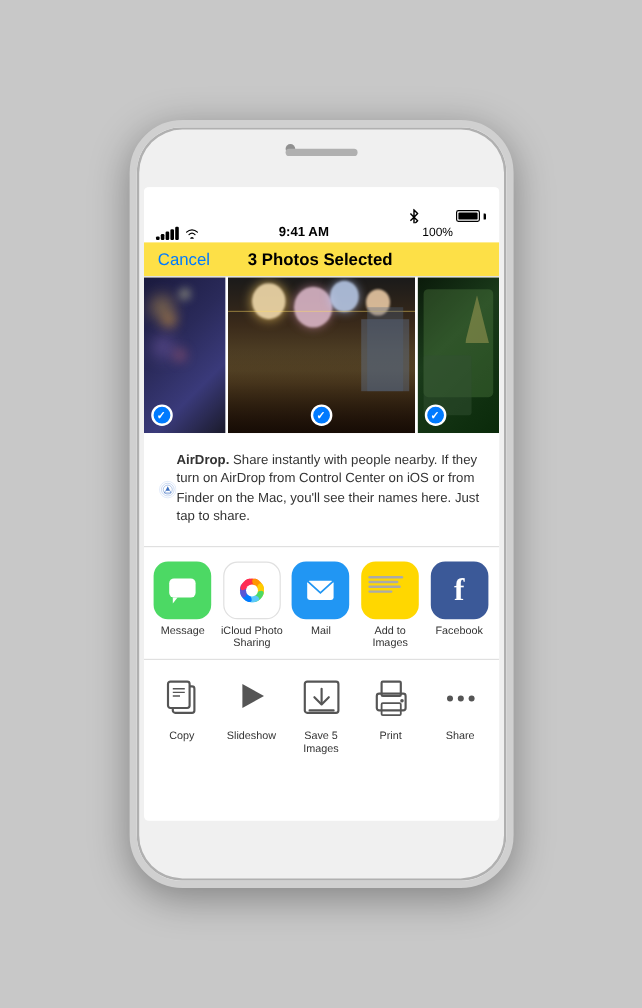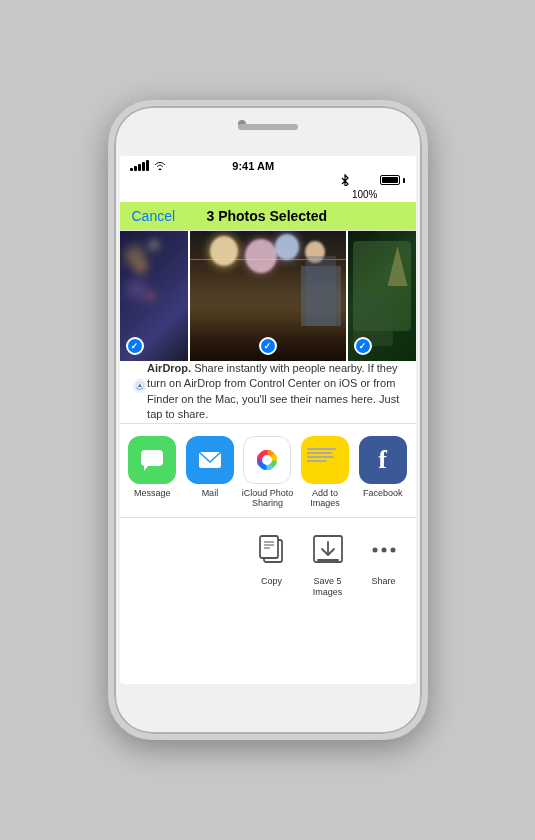--- a/index.html
+++ b/index.html
@@ -58,21 +58,21 @@
       background: #fff;
       border-radius: 4px;
       overflow: hidden;
       display: flex;
       flex-direction: column;
     }
 
     
     .status-bar {
       display: flex;
-      align-items: flex-start;
+      align-items: flex-end;
       justify-content: space-between;
       padding: 4px 10px 2px;
       background: #fff;
       flex-shrink: 0;
     }
     .status-left {
       display: flex;
       align-items: center;
       gap: 2px;
     }
@@ -110,21 +110,21 @@
       border-radius: 0 1px 1px 0;
     }
 
     
     .nav-bar {
       display: flex;
       align-items: center;
       justify-content: space-between;
       padding: 6px 12px 6px;
       border-bottom: 1px solid #e0e0e0;
-      background: #bef264;
+      background: #fde047;
       flex-shrink: 0;
     }
     .nav-cancel {
       color: #007AFF;
       font-size: 14px;
       cursor: pointer;
     }
     .nav-title {
       font-size: 14px;
       font-weight: 600;
@@ -185,21 +185,22 @@
     .check-circle::after {
       content: '✓';
       color: #fff;
       font-size: 9px;
       font-weight: 700;
     }
 
     
     .airdrop-section {
       display: flex;
-      padding: 0 12px;
+      align-items: center;
+      padding: 16px 12px;
       border-bottom: 1px solid #e0e0e0;
       flex-shrink: 0;
     }
     .airdrop-text {
       font-size: 11px;
       color: #333;
       line-height: 1.4;
     }
     .airdrop-name {
       font-weight: 600;
@@ -240,21 +241,21 @@
       font-size: 9px;
       color: #333;
       text-align: center;
       line-height: 1.2;
     }
 
     
     .action-row {
       display: flex;
       flex-direction: row;
-      justify-content: flex-end;
+      justify-content: space-between;
       align-items: flex-start;
       padding: 10px 4px 8px;
       flex-shrink: 0;
     }
     .action-item {
       display: flex;
       flex-direction: column;
       align-items: center;
       gap: 4px;
       width: 56px;
@@ -411,30 +412,20 @@
     <div class="app-row">
 
       <div class="app-item">
         <div class="app-icon app-icon-message">
           <svg width="28" height="28" viewBox="0 0 28 28">
             <rect x="3" y="4" width="22" height="16" rx="4" fill="white"></rect>
             <polygon points="6,20 10,20 6,25" fill="white"></polygon>
           </svg>
         </div>
         <span class="app-label">Message</span>
-      </div>
-
-      <div class="app-item">
-        <div class="app-icon app-icon-mail">
-          <svg width="28" height="28" viewBox="0 0 28 28">
-            <rect x="3" y="6" width="22" height="16" rx="2" fill="white"></rect>
-            <polyline points="3,6 14,16 25,6" fill="none" stroke="#2196F3" stroke-width="1.5"></polyline>
-          </svg>
-        </div>
-        <span class="app-label">Mail</span>
       </div>
 
       <div class="app-item">
         <div class="app-icon app-icon-photos">
           <svg class="photos-pinwheel" viewBox="0 0 36 36" xmlns="http://www.w3.org/2000/svg">
             <g transform="translate(18,18)">
               <ellipse rx="6" ry="3" fill="#FF3B30" transform="rotate(0) translate(0,-7)"></ellipse>
               <ellipse rx="6" ry="3" fill="#FF9500" transform="rotate(45) translate(0,-7)"></ellipse>
               <ellipse rx="6" ry="3" fill="#FFCC00" transform="rotate(90) translate(0,-7)"></ellipse>
               <ellipse rx="6" ry="3" fill="#4CD964" transform="rotate(135) translate(0,-7)"></ellipse>
@@ -443,20 +434,30 @@
               <ellipse rx="6" ry="3" fill="#5856D6" transform="rotate(270) translate(0,-7)"></ellipse>
               <ellipse rx="6" ry="3" fill="#FF2D55" transform="rotate(315) translate(0,-7)"></ellipse>
               <circle r="5" fill="white"></circle>
             </g>
           </svg>
         </div>
         <span class="app-label">iCloud Photo Sharing</span>
       </div>
 
       <div class="app-item">
+        <div class="app-icon app-icon-mail">
+          <svg width="28" height="28" viewBox="0 0 28 28">
+            <rect x="3" y="6" width="22" height="16" rx="2" fill="white"></rect>
+            <polyline points="3,6 14,16 25,6" fill="none" stroke="#2196F3" stroke-width="1.5"></polyline>
+          </svg>
+        </div>
+        <span class="app-label">Mail</span>
+      </div>
+
+      <div class="app-item">
         <div class="app-icon app-icon-notes" style="padding-top:4px;justify-content:flex-start;align-items:flex-start;">
           <div class="notes-lines" style="width:100%;">
             <div class="notes-line" style="width:80%;"></div>
             <div class="notes-line" style="width:70%;"></div>
             <div class="notes-line" style="width:75%;"></div>
             <div class="notes-line" style="width:55%;"></div>
           </div>
         </div>
         <span class="app-label">Add to Images</span>
       </div>
@@ -478,33 +479,52 @@
             <rect x="8" y="8" width="18" height="22" rx="2" fill="none" stroke="#555" stroke-width="1.8"></rect>
             <rect x="4" y="4" width="18" height="22" rx="2" fill="white" stroke="#555" stroke-width="1.8"></rect>
             <line x1="8" y1="10" x2="18" y2="10" stroke="#555" stroke-width="1.2"></line>
             <line x1="8" y1="13" x2="18" y2="13" stroke="#555" stroke-width="1.2"></line>
             <line x1="8" y1="16" x2="14" y2="16" stroke="#555" stroke-width="1.2"></line>
           </svg>
         </div>
         <span class="action-label">Copy</span>
       </div>
 
+      <div class="action-item">
+        <div class="action-icon-box">
+          <svg width="32" height="36" viewBox="0 0 32 36">
+            <polygon points="8,6 8,26 26,16" fill="#555"></polygon>
+          </svg>
+        </div>
+        <span class="action-label">Slideshow</span>
+      </div>
 
       <div class="action-item">
         <div class="action-icon-box">
           <svg width="36" height="36" viewBox="0 0 36 36">
             <rect x="4" y="4" width="28" height="26" rx="2" fill="none" stroke="#555" stroke-width="1.8"></rect>
             <line x1="18" y1="10" x2="18" y2="22" stroke="#555" stroke-width="1.8" stroke-linecap="round"></line>
             <polyline points="12,17 18,23 24,17" fill="none" stroke="#555" stroke-width="1.8" stroke-linecap="round" stroke-linejoin="round"></polyline>
             <line x1="8" y1="28" x2="28" y2="28" stroke="#555" stroke-width="1.8" stroke-linecap="round"></line>
           </svg>
         </div>
         <span class="action-label">Save 5 Images</span>
       </div>
 
+      <div class="action-item">
+        <div class="action-icon-box">
+          <svg width="36" height="36" viewBox="0 0 36 36">
+            <rect x="6" y="14" width="24" height="14" rx="2" fill="none" stroke="#555" stroke-width="1.8"></rect>
+            <rect x="10" y="4" width="16" height="12" rx="1" fill="none" stroke="#555" stroke-width="1.8"></rect>
+            <rect x="10" y="22" width="16" height="10" rx="1" fill="none" stroke="#555" stroke-width="1.5"></rect>
+            <circle cx="27" cy="20" r="1.5" fill="#555"></circle>
+          </svg>
+        </div>
+        <span class="action-label">Print</span>
+      </div>
 
       <div class="action-item">
         <div class="action-icon-box">
           <svg width="36" height="36" viewBox="0 0 36 36">
             <circle cx="9" cy="18" r="2.5" fill="#555"></circle>
             <circle cx="18" cy="18" r="2.5" fill="#555"></circle>
             <circle cx="27" cy="18" r="2.5" fill="#555"></circle>
           </svg>
         </div>
         <span class="action-label">Share</span>

